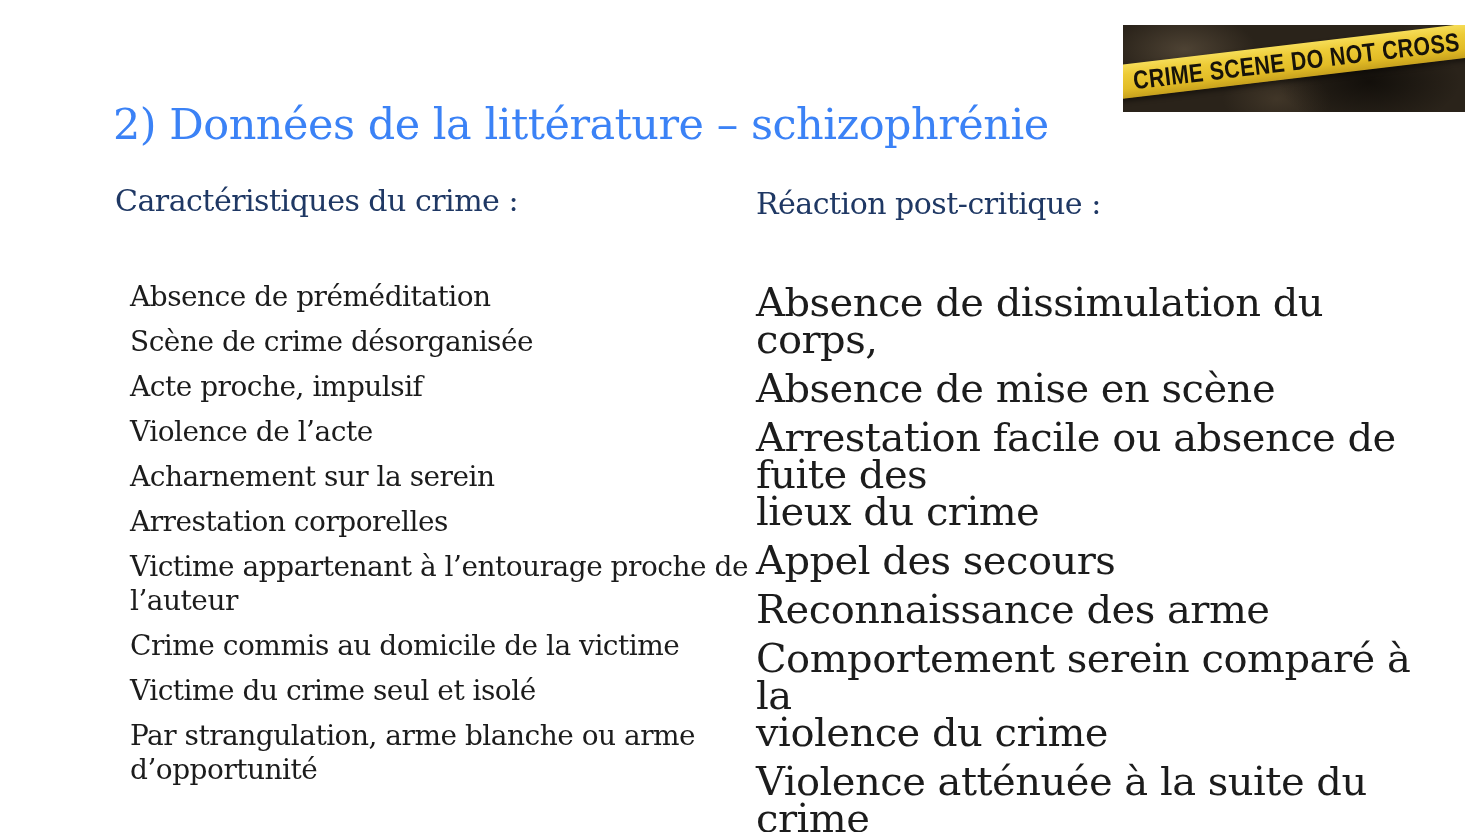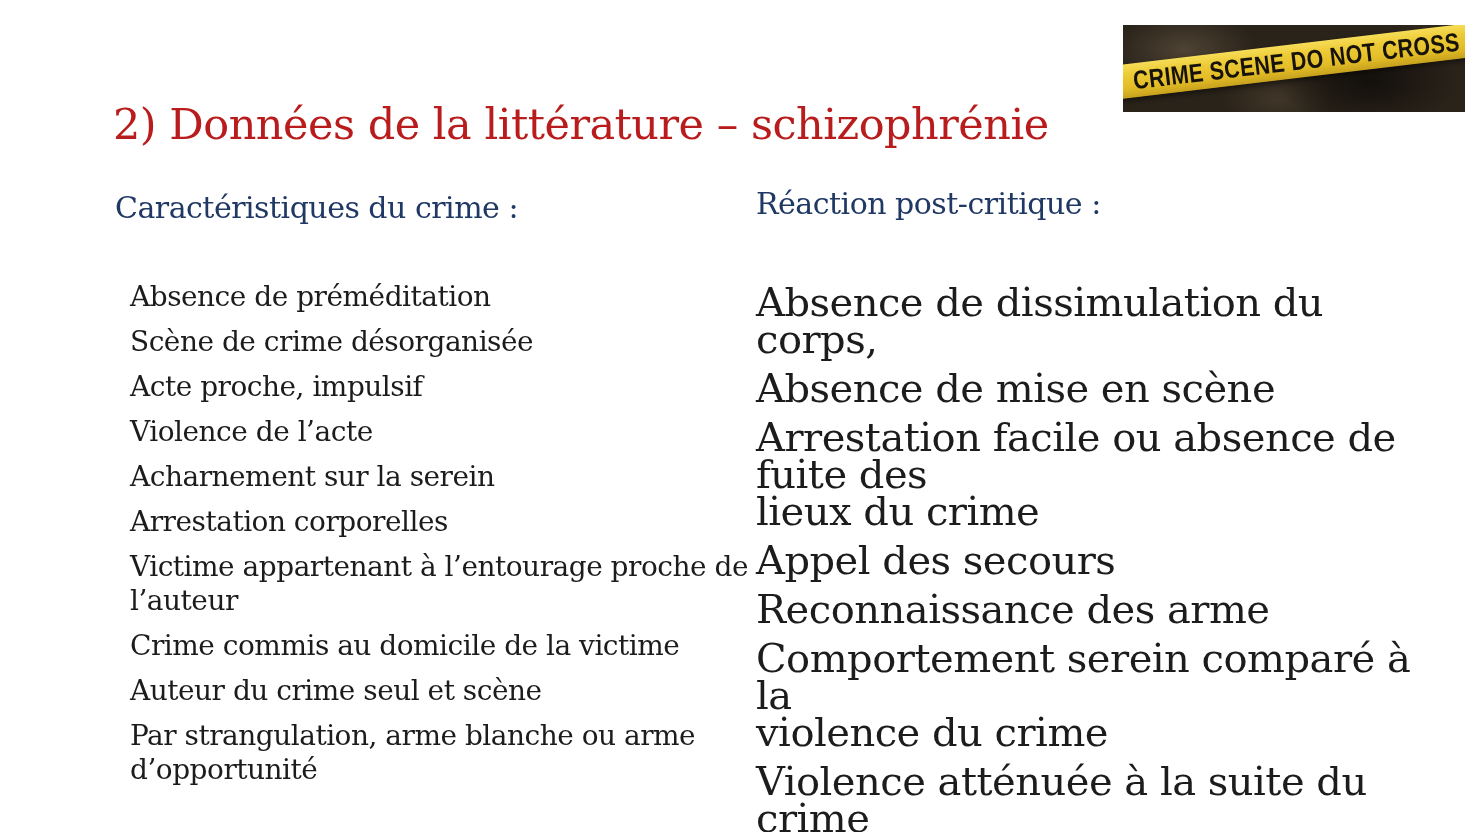--- a/index.html
+++ b/index.html
@@ -12,34 +12,34 @@
   }
   .slide{position:absolute;inset:0;}
 
   .title{
     position:absolute;
     left:113px;top:99px;
     margin:0;
     font-size:43px;
     font-weight:500;
     letter-spacing:-0.5px;
-    color:#b91c1c;
+    color:#3b82f6;
     white-space:nowrap;
   }
 
   .col-heading{
     position:absolute;
     margin:0;
     font-size:30px;
     font-weight:500;
     letter-spacing:-0.5px;
     color:#1f3864;
     white-space:nowrap;
   }
-  .col-heading.left{left:115px;top:190px;}
+  .col-heading.left{left:115px;top:183px;}
   .col-heading.right{left:756px;top:186px;}
 
   .items{position:absolute;}
   .items.left{left:130px;top:280px;width:660px;}
   .items.right{left:756px;top:284px;width:670px;}
 
   .items p{
     margin:0;
     color:#1c1c1c;
     letter-spacing:-0.5px;
@@ -96,21 +96,21 @@
   <div class="items left">
       <p>Absence de préméditation</p>
       <p>Scène de crime désorganisée</p>
       <p>Acte proche, impulsif</p>
       <p>Violence de l’acte</p>
       <p>Acharnement sur la serein</p>
       <p>Arrestation corporelles</p>
       <p>Victime appartenant à l’entourage proche de
 l’auteur</p>
       <p>Crime commis au domicile de la victime</p>
-      <p>Auteur du crime seul et scène</p>
+      <p>Victime du crime seul et isolé</p>
       <p>Par strangulation, arme blanche ou arme
 d’opportunité</p>
     </div>
 
   <div class="items right">
       <p>Absence de dissimulation du corps,</p>
       <p>Absence de mise en scène</p>
       <p>Arrestation facile ou absence de fuite des
 lieux du crime</p>
       <p>Appel des secours</p>

